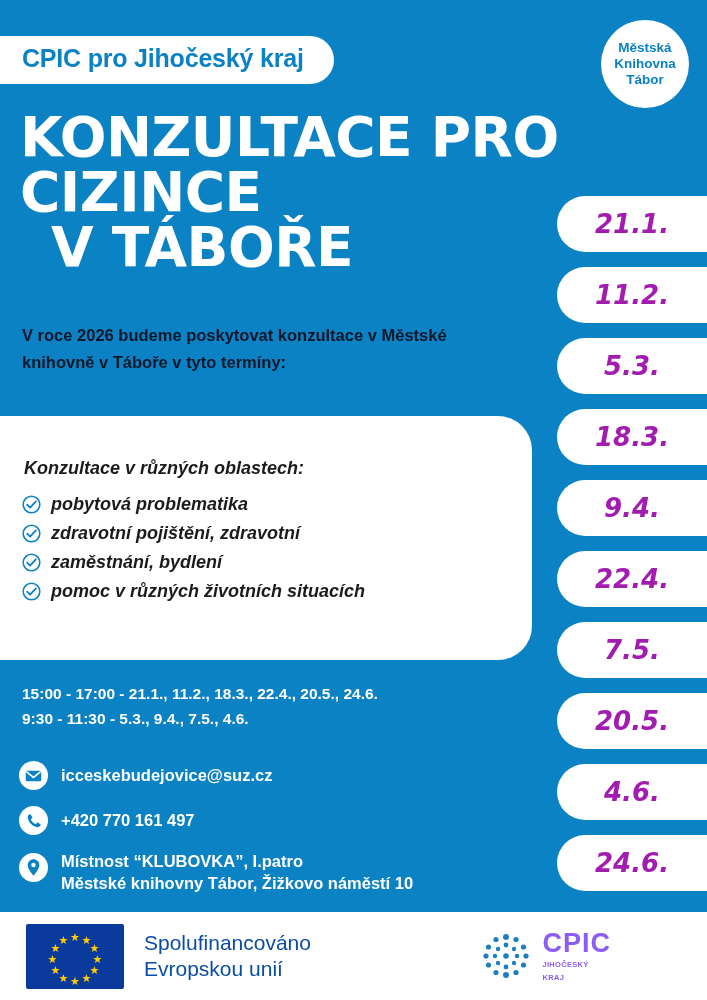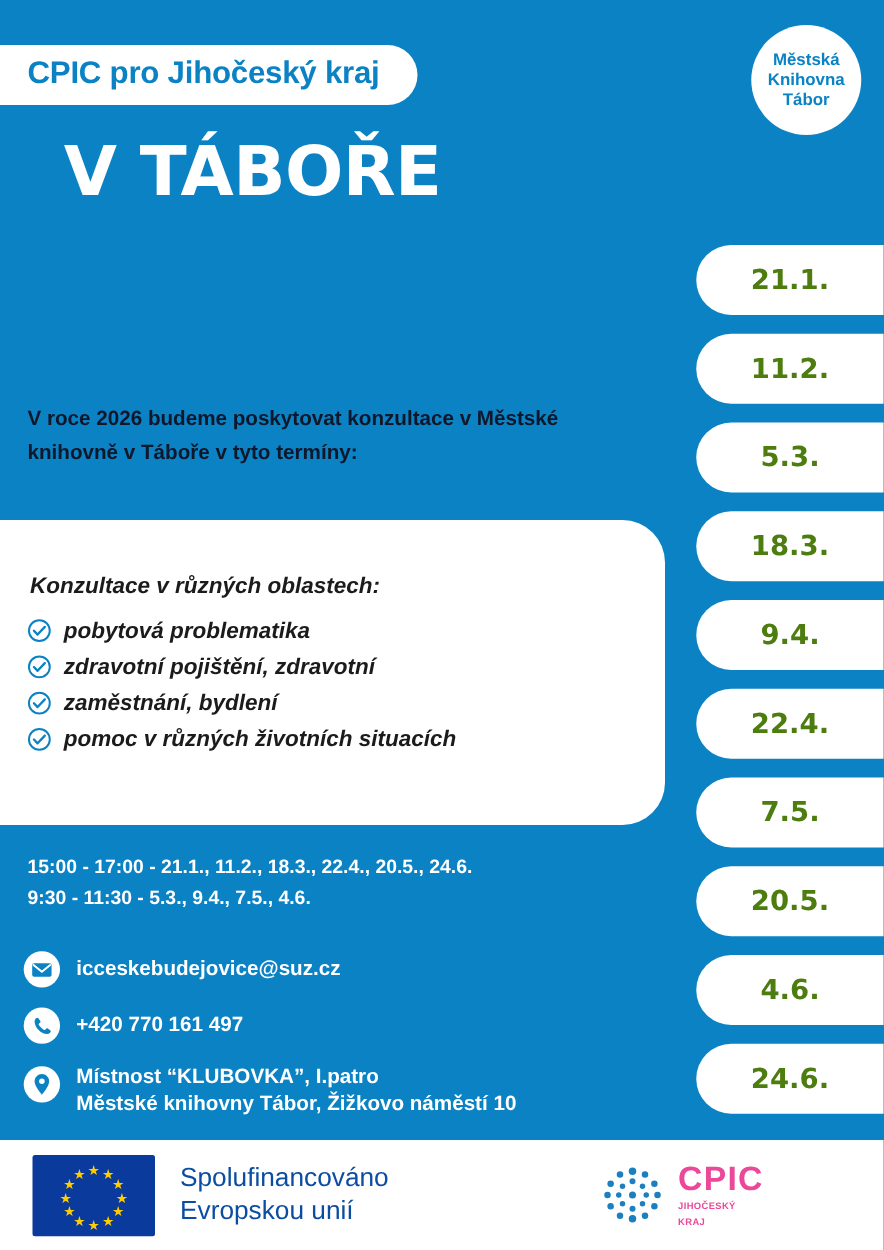--- a/index.html
+++ b/index.html
@@ -182,25 +182,26 @@
   .date-pill {
     width: 150px;
     height: 56px;
     margin-bottom: 15px;
     background: #ffffff;
     border-top-left-radius: 28px;
     border-bottom-left-radius: 28px;
     display: flex;
     align-items: center;
     justify-content: center;
-    color: #4d7c0f;
-    font-size: 22px;
+    color: #a21caf;
+    font-size: 26px;
     font-weight: bold;
     font-family: "DejaVu Sans", sans-serif;
     margin-left: 10px;
+    font-style: italic;
   }
 
   
   .footer {
     position: absolute;
     left: 0;
     bottom: 0;
     width: 707px;
     height: 88px;
     background: #ffffff;
@@ -235,21 +236,21 @@
   .cpic-logo {
     position: absolute;
     right: 96px;
     top: 18px;
     display: flex;
     align-items: center;
   }
   .cpic-dots { width: 52px; height: 52px; }
   .cpic-words {
     margin-left: 10px;
-    color: #ec4899;
+    color: #8b5cf6;
     line-height: 1;
   }
   .cpic-words .big {
     font-size: 27px;
     font-weight: bold;
     letter-spacing: 1px;
     display: block;
   }
   .cpic-words .small {
     font-size: 7.5px;
@@ -267,20 +268,21 @@
 
   <div class="top-pill">CPIC pro Jihočeský kraj</div>
 
   <div class="lib-badge">
     <span>Městská</span>
     <span>Knihovna</span>
     <span>Tábor</span>
   </div>
 
   <div class="title">
+    <span>Konzultace pro cizince</span>
     <span class="line2">v Táboře</span>
   </div>
 
   <div class="intro">V roce 2026 budeme poskytovat konzultace v Městské knihovně v Táboře v tyto termíny:</div>
 
   <div class="panel">
     <div class="panel-heading">Konzultace v různých oblastech:</div>
     <ul class="check-list">
       <li>
         <span class="check-icon">

